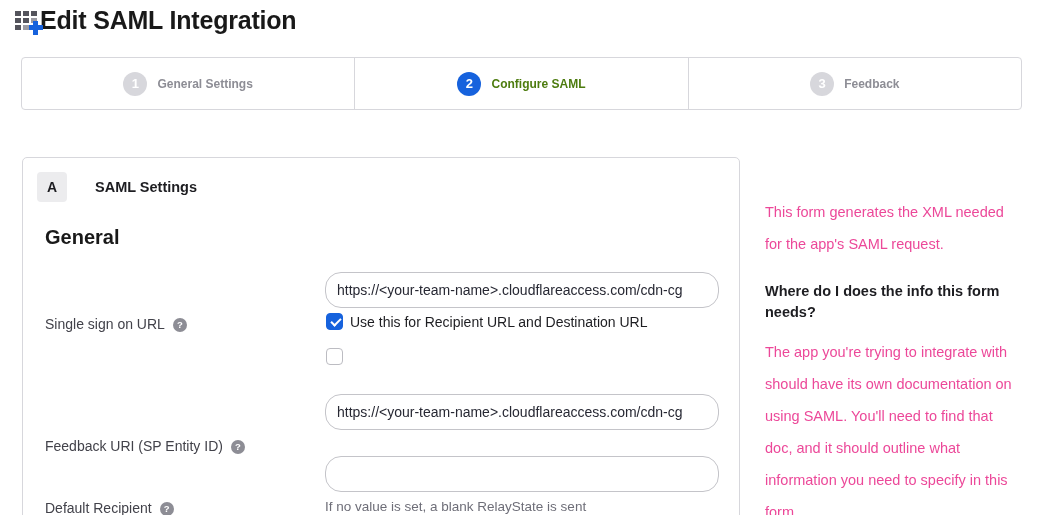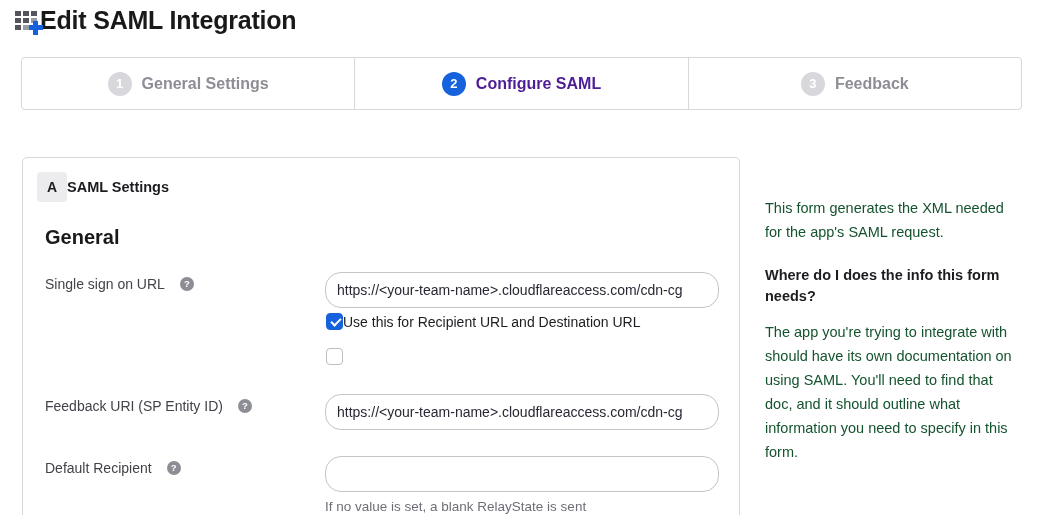--- a/index.html
+++ b/index.html
@@ -16,56 +16,56 @@
   .app-icon .plus-h { position:absolute; width:14px; height:5px; background:#1662dd; right:-2.5px; bottom:4.5px; }
   .page-title { font-size:25px; font-weight:700; letter-spacing:-0.2px; color:#191919; }
 
   
   .stepper { position:absolute; left:21px; top:57px; width:1001px; height:53px;
     display:flex; border:1px solid #d7d7dc; border-radius:4px; background:#fff; }
   .step { flex:1; display:flex; align-items:center; justify-content:center; gap:10px; cursor:default; }
   .step + .step { border-left:1px solid #d7d7dc; }
   .step-circle { width:24px; height:24px; border-radius:50%; background:#d7d7dc; color:#fff;
     font-size:13px; font-weight:700; display:flex; align-items:center; justify-content:center; }
-  .step-label { font-size:16px; font-weight:700; color:#8d8d95; }
+  .step-label { font-size:12px; font-weight:700; color:#8d8d95; }
   .step .step-circle.active { background:#1662dd; }
-  .step .step-label.active { color:#4c1d95; }
+  .step .step-label.active { color:#4d7c0f; }
 
   
   .panel { position:absolute; left:22px; top:157px; width:718px; height:420px;
     background:#fff; border:1px solid #d7d7dc; border-radius:5px; }
   .section-head { position:absolute; left:14px; top:14px; display:flex; align-items:center; }
   .section-badge { width:30px; height:30px; background:#ececee; border-radius:4px; color:#1d1d21;
     font-size:14px; font-weight:600; display:flex; align-items:center; justify-content:center; }
-  .section-title { font-size:14.5px; font-weight:700; color:#1d1d21; }
+  .section-title { margin-left:28px; font-size:14.5px; font-weight:700; color:#1d1d21; }
   .group-heading { position:absolute; left:22px; top:68px; font-size:20px; font-weight:700; color:#191919; }
 
   .field-label { position:absolute; left:22px; font-size:14px; color:#42424a;
-    display:flex; align-items:center; gap:15px; }
+    display:flex; align-items:flex-end; gap:8px;margin-top:40px; }
   .help-icon { width:14px; height:14px; border-radius:50%; background:#8d8d95; color:#fff;
     font-size:9.5px; font-weight:700; display:inline-flex; align-items:center; justify-content:center;
     cursor:pointer; line-height:1; }
   .text-input { position:absolute; left:302px; width:394px; height:36px; border:1px solid #c4c4c9;
     border-radius:16px; background:#fff; padding:0 11px; font-size:14px; color:#272833;
     font-family:"Liberation Sans", sans-serif; outline:none; white-space:nowrap; overflow:hidden; }
 
-  .checkbox-row { position:absolute; left:303px; display:flex; align-items:center; gap:0; cursor:pointer; }
+  .checkbox-row { position:absolute; left:303px; display:flex; align-items:center; gap:7px; cursor:pointer; }
   .checkbox { width:17px; height:17px; border:1px solid #bcbcc2; border-radius:4px; background:#fff;
     position:relative; flex:0 0 auto; }
   .checkbox.checked { background:#1662dd; border-color:#1662dd; }
   .checkbox.checked::after { content:""; position:absolute; left:3.5px; top:4px; width:8px; height:4px;
     border-left:2px solid #fff; border-bottom:2px solid #fff; transform:rotate(-45deg); }
   .checkbox-label { font-size:14px; color:#1d1d21; }
 
   .helper-text { position:absolute; left:302px; font-size:13.5px; color:#6e6e78; }
 
   
   .sidebar { position:absolute; left:765px; top:196px; width:252px; }
   .sidebar .q { font-size:14.5px; font-weight:700; color:#1d1d21; line-height:21px; margin-bottom:13px; }
-  .sidebar .a { font-size:14.5px; color:#14532d; line-height:24px; margin-bottom:21px; }
+  .sidebar .a { font-size:14.5px; color:#ec4899; line-height:32px; margin-bottom:21px; }
 </style>
 </head>
 <body>
 
 <div class="stage">
 
   <div class="page-header">
     <span class="app-icon">
       <span class="sq" style="left:0;top:2px"></span>
         <span class="sq" style="left:8px;top:2px"></span>

